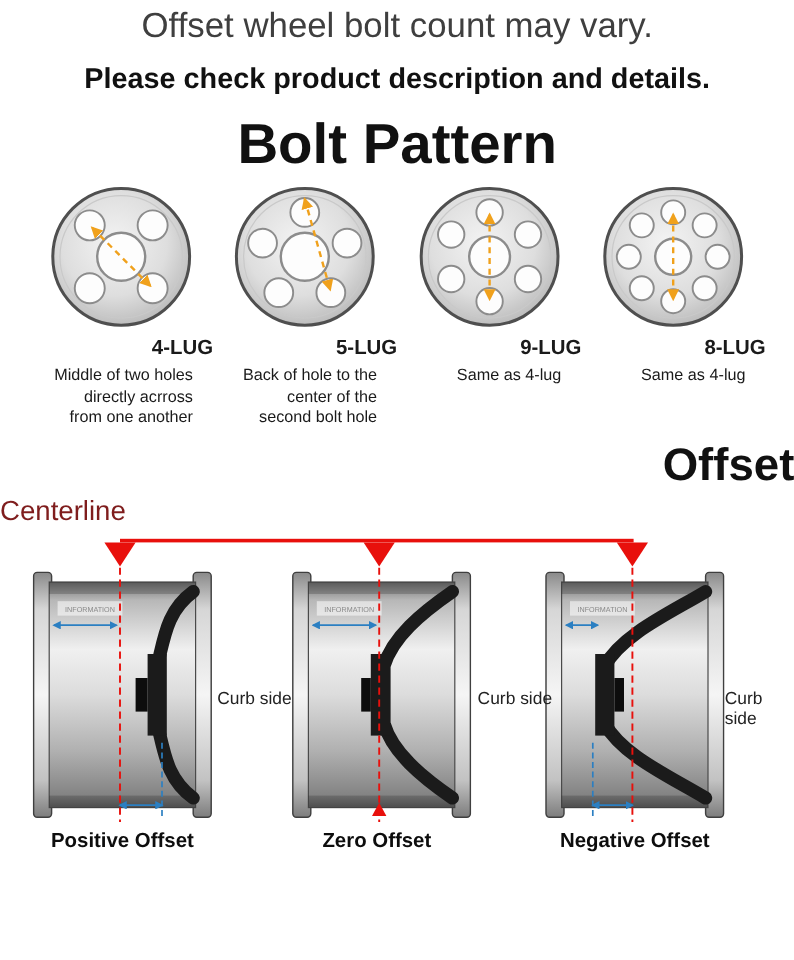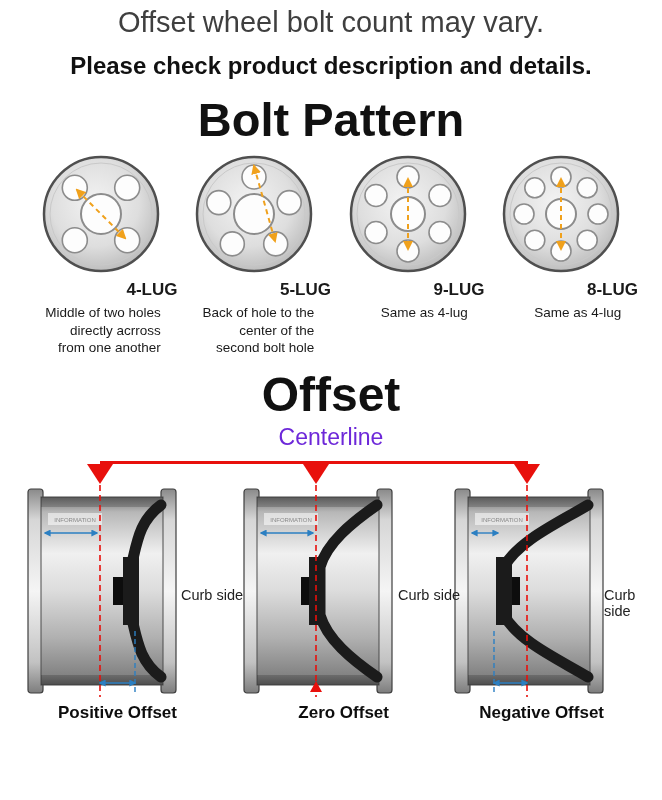--- a/index.html
+++ b/index.html
@@ -9,30 +9,30 @@
   }
   .page{position:relative;width:662px;height:800px}
   h1.main-title{font-size:45px;font-weight:800;text-align:center;margin:8px 0 0;letter-spacing:-1px;line-height:1.05}
   .subtitle{font-size:29px;color:#3f3f3f;text-align:center;margin-top:6px}
   .note{font-size:24px;font-weight:700;text-align:center;margin-top:13px}
   h2.bolt-title{font-size:47px;font-weight:800;text-align:center;margin:12px 0 6px}
   .lug-row{display:flex;justify-content:space-between;padding:0 24px}
   figure.lug{margin:0;flex:1;text-align:right}
   .lug-label{font-size:17px;font-weight:700;margin-top:5px;color:#1a1a1a}
   .lug-desc{font-size:13.5px;width:120px;margin:4px auto 0;line-height:1.3;color:#1a1a1a}
-  h2.offset-title{font-size:48px;font-weight:800;text-align:center;margin:10px 0 0}
-  .centerline-label{font-size:23px;text-align:center;margin-top:2px;color:#6d28d9}
+  h2.offset-title{font-size:38px;font-weight:800;text-align:right;margin:10px 0 0}
+  .centerline-label{font-size:23px;margin-top:2px;color:#7f1d1d}
   .offset-diagram{position:relative;height:276px;margin-top:2px}
   .red-line{position:absolute;top:8px;left:100px;width:428px;height:3px;background:#e8100c}
   .tri{position:absolute;top:11px;width:0;height:0;
        border-left:13px solid transparent;border-right:13px solid transparent;
        border-top:20px solid #e8100c}
   .wheel{position:absolute;top:32px;width:150px;height:212px}
   .curb{position:absolute;top:134px;font-size:14.5px;color:#222}
-  .offset-label{position:absolute;top:250px;width:150px;text-align:right;font-weight:700;font-size:17px;color:#0d0d0d}
+  .offset-label{position:absolute;top:250px;width:150px;text-align:center;font-weight:700;font-size:17px;color:#0d0d0d}
   svg{display:block}
 </style>
 </head>
 <body>
 
 <svg width="0" height="0" style="position:absolute" aria-hidden="true">
   <defs>
     <radialGradient id="gHubCircle" cx="45%" cy="40%" r="70%">
       <stop offset="0%" stop-color="#f3f3f3"></stop>
       <stop offset="55%" stop-color="#dedede"></stop>

